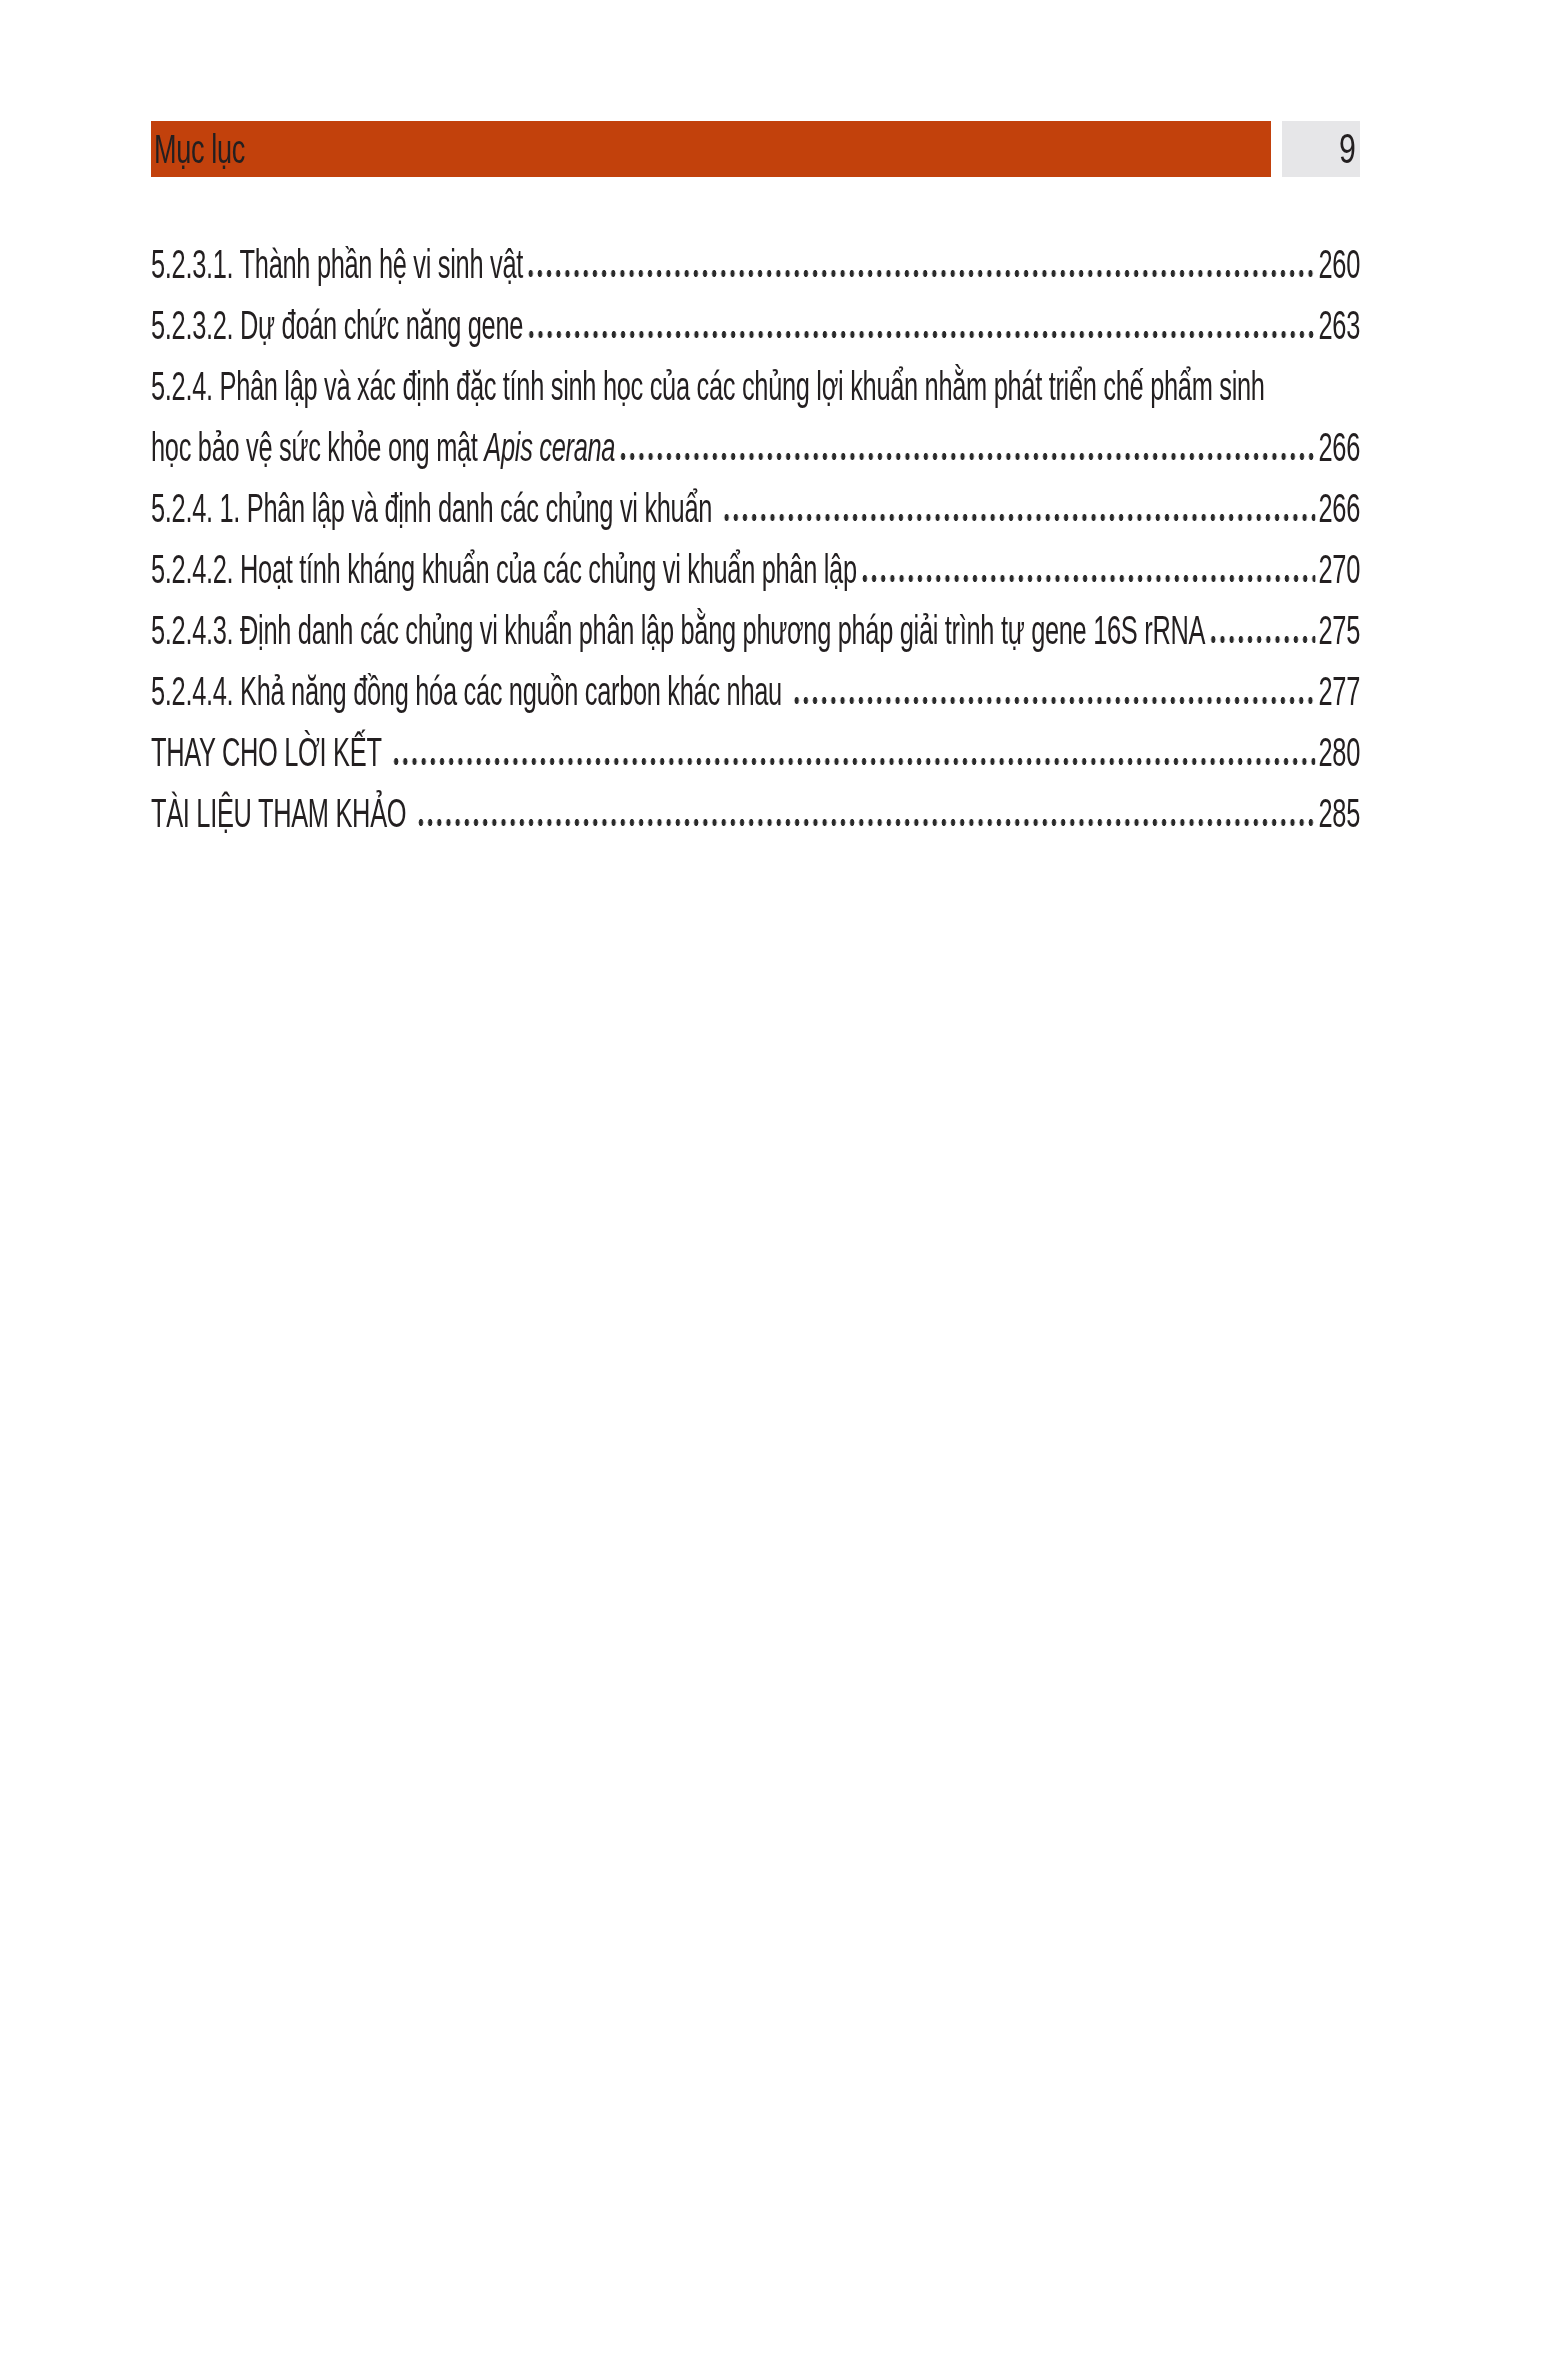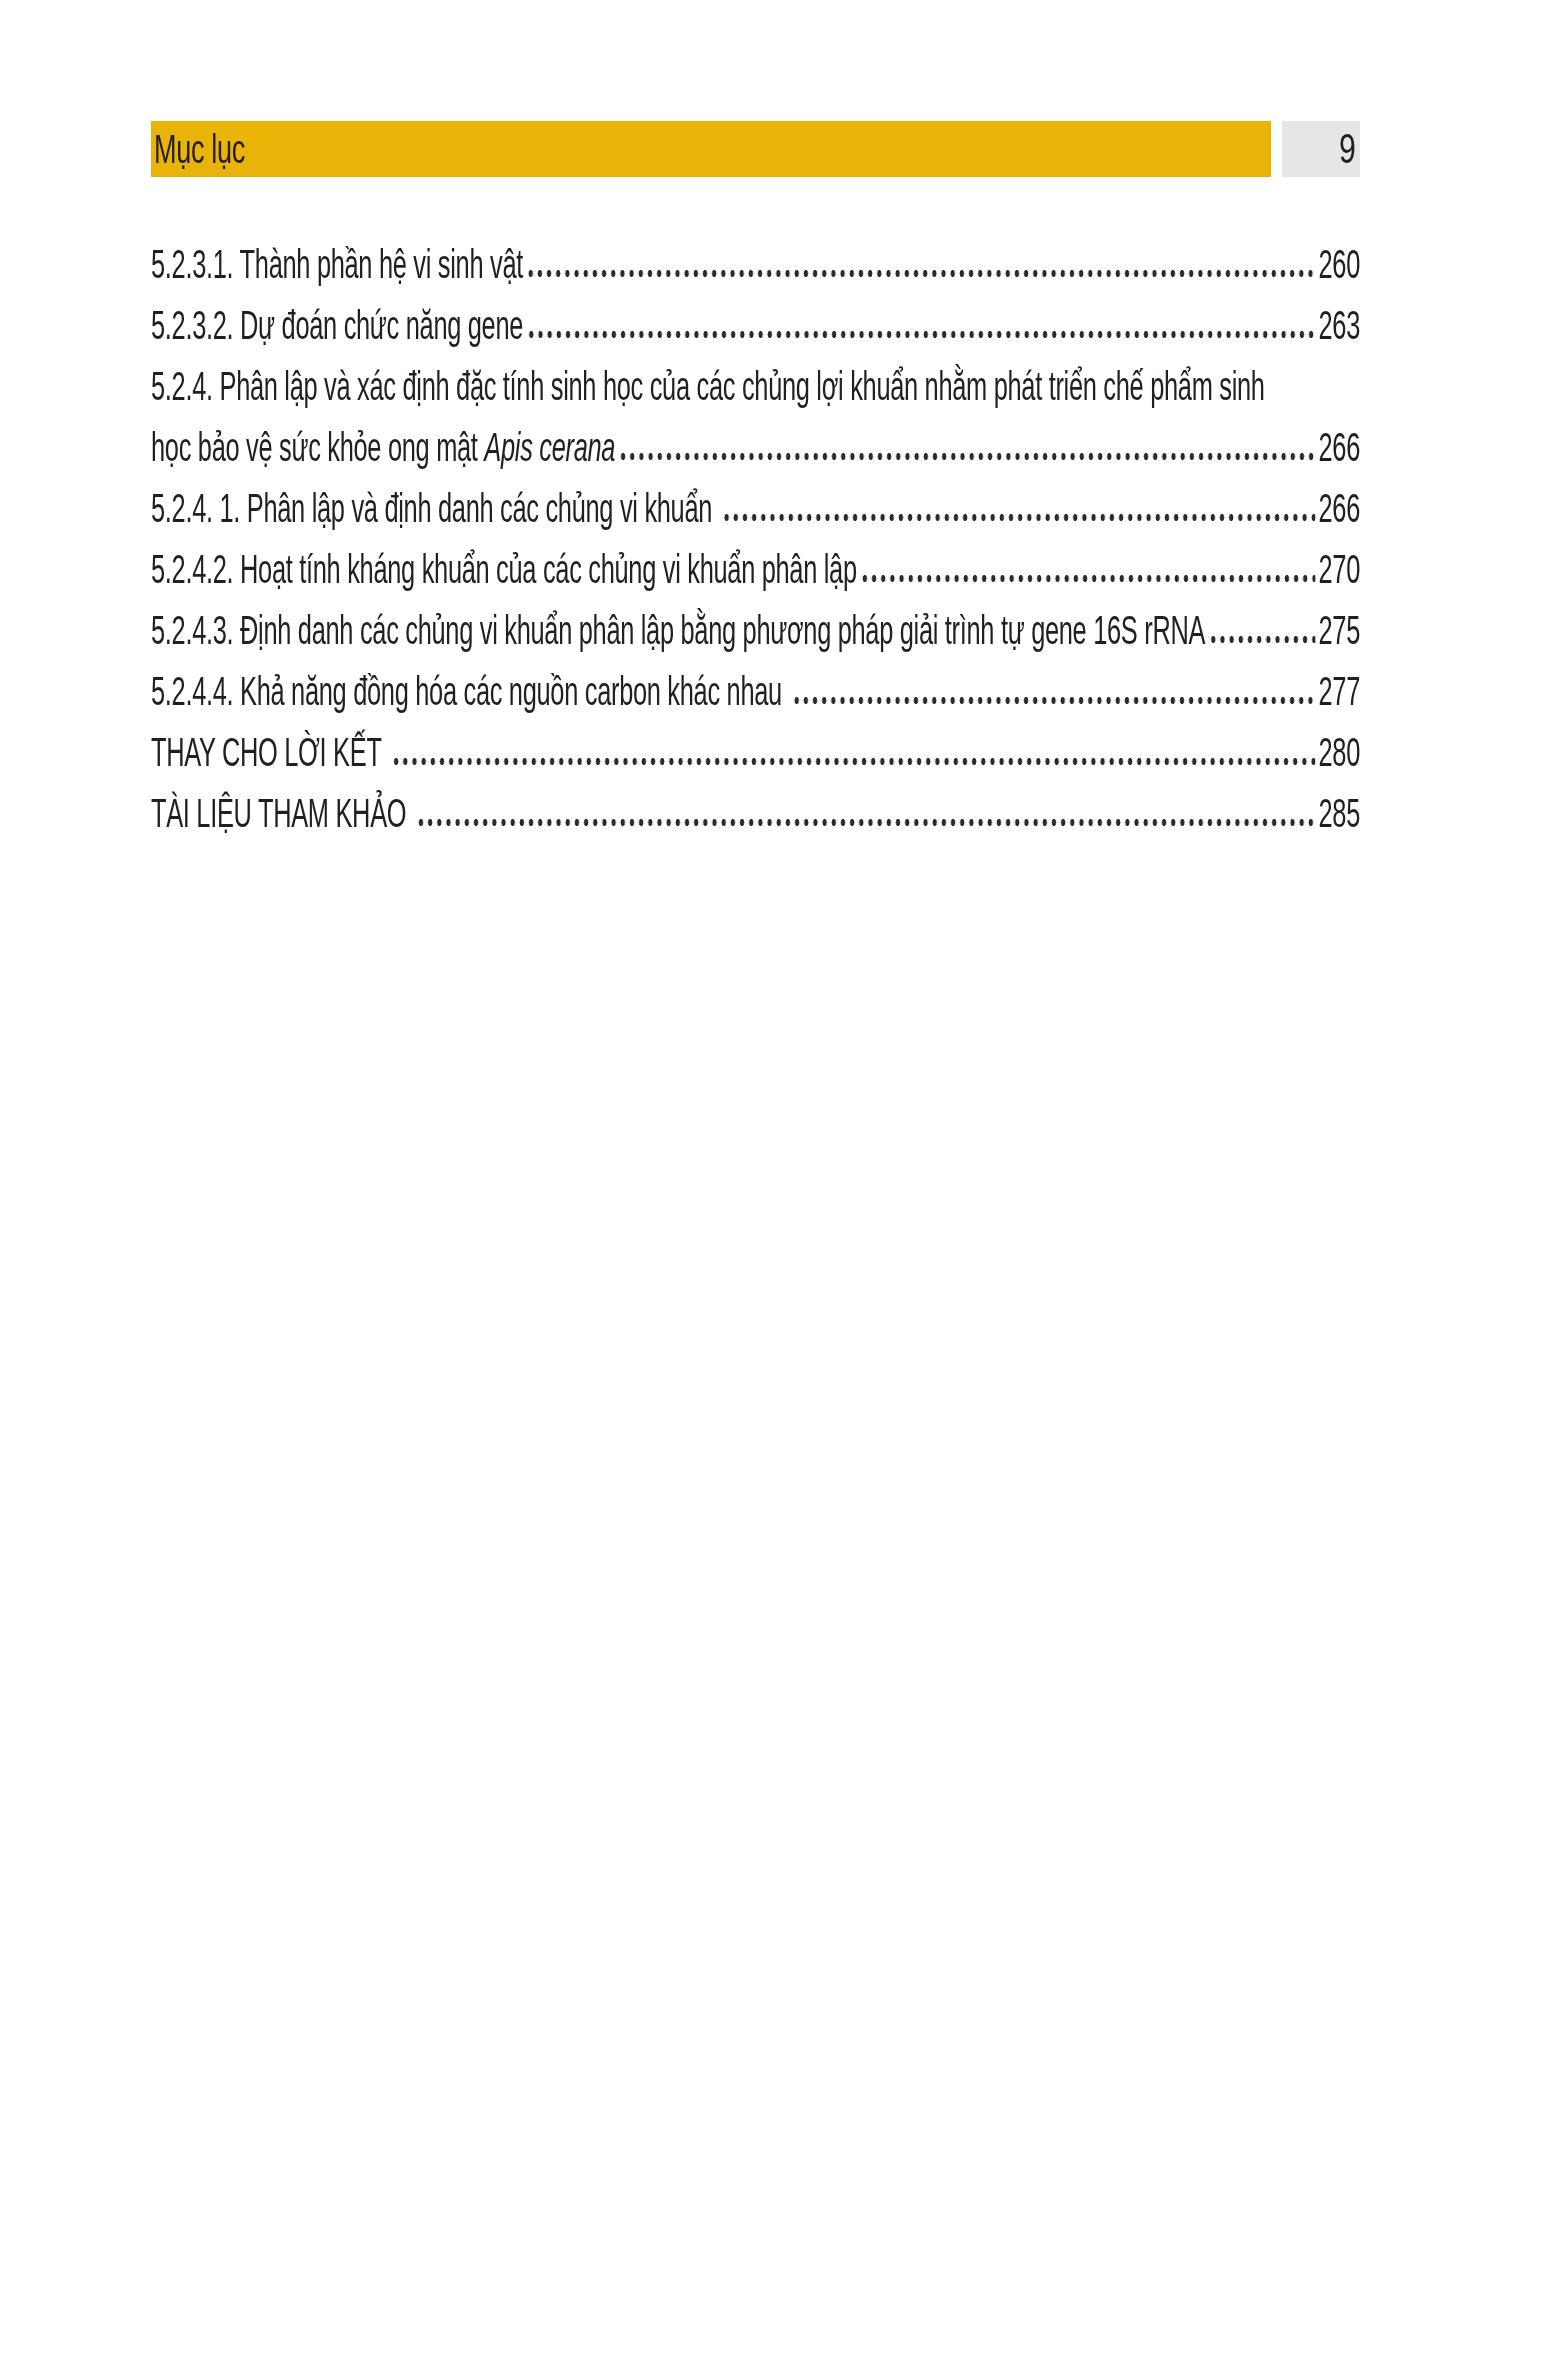--- a/index.html
+++ b/index.html
@@ -14,21 +14,21 @@
 
   
   .header {
     position: absolute;
     top: 121px; left: 151px;
     width: 1209px; height: 56px;
     display: flex;
   }
   .header-bar {
     width: 1120px; height: 56px;
-    background: #eab308;
+    background: #c2410c;
     display: flex; align-items: center;
   }
   .header-title {
     display: inline-block;
     font-size: 41px;
     letter-spacing: -0.5px;
     transform: scaleX(0.66);
     transform-origin: left center;
     padding-left: 4.6px;
     white-space: pre;

